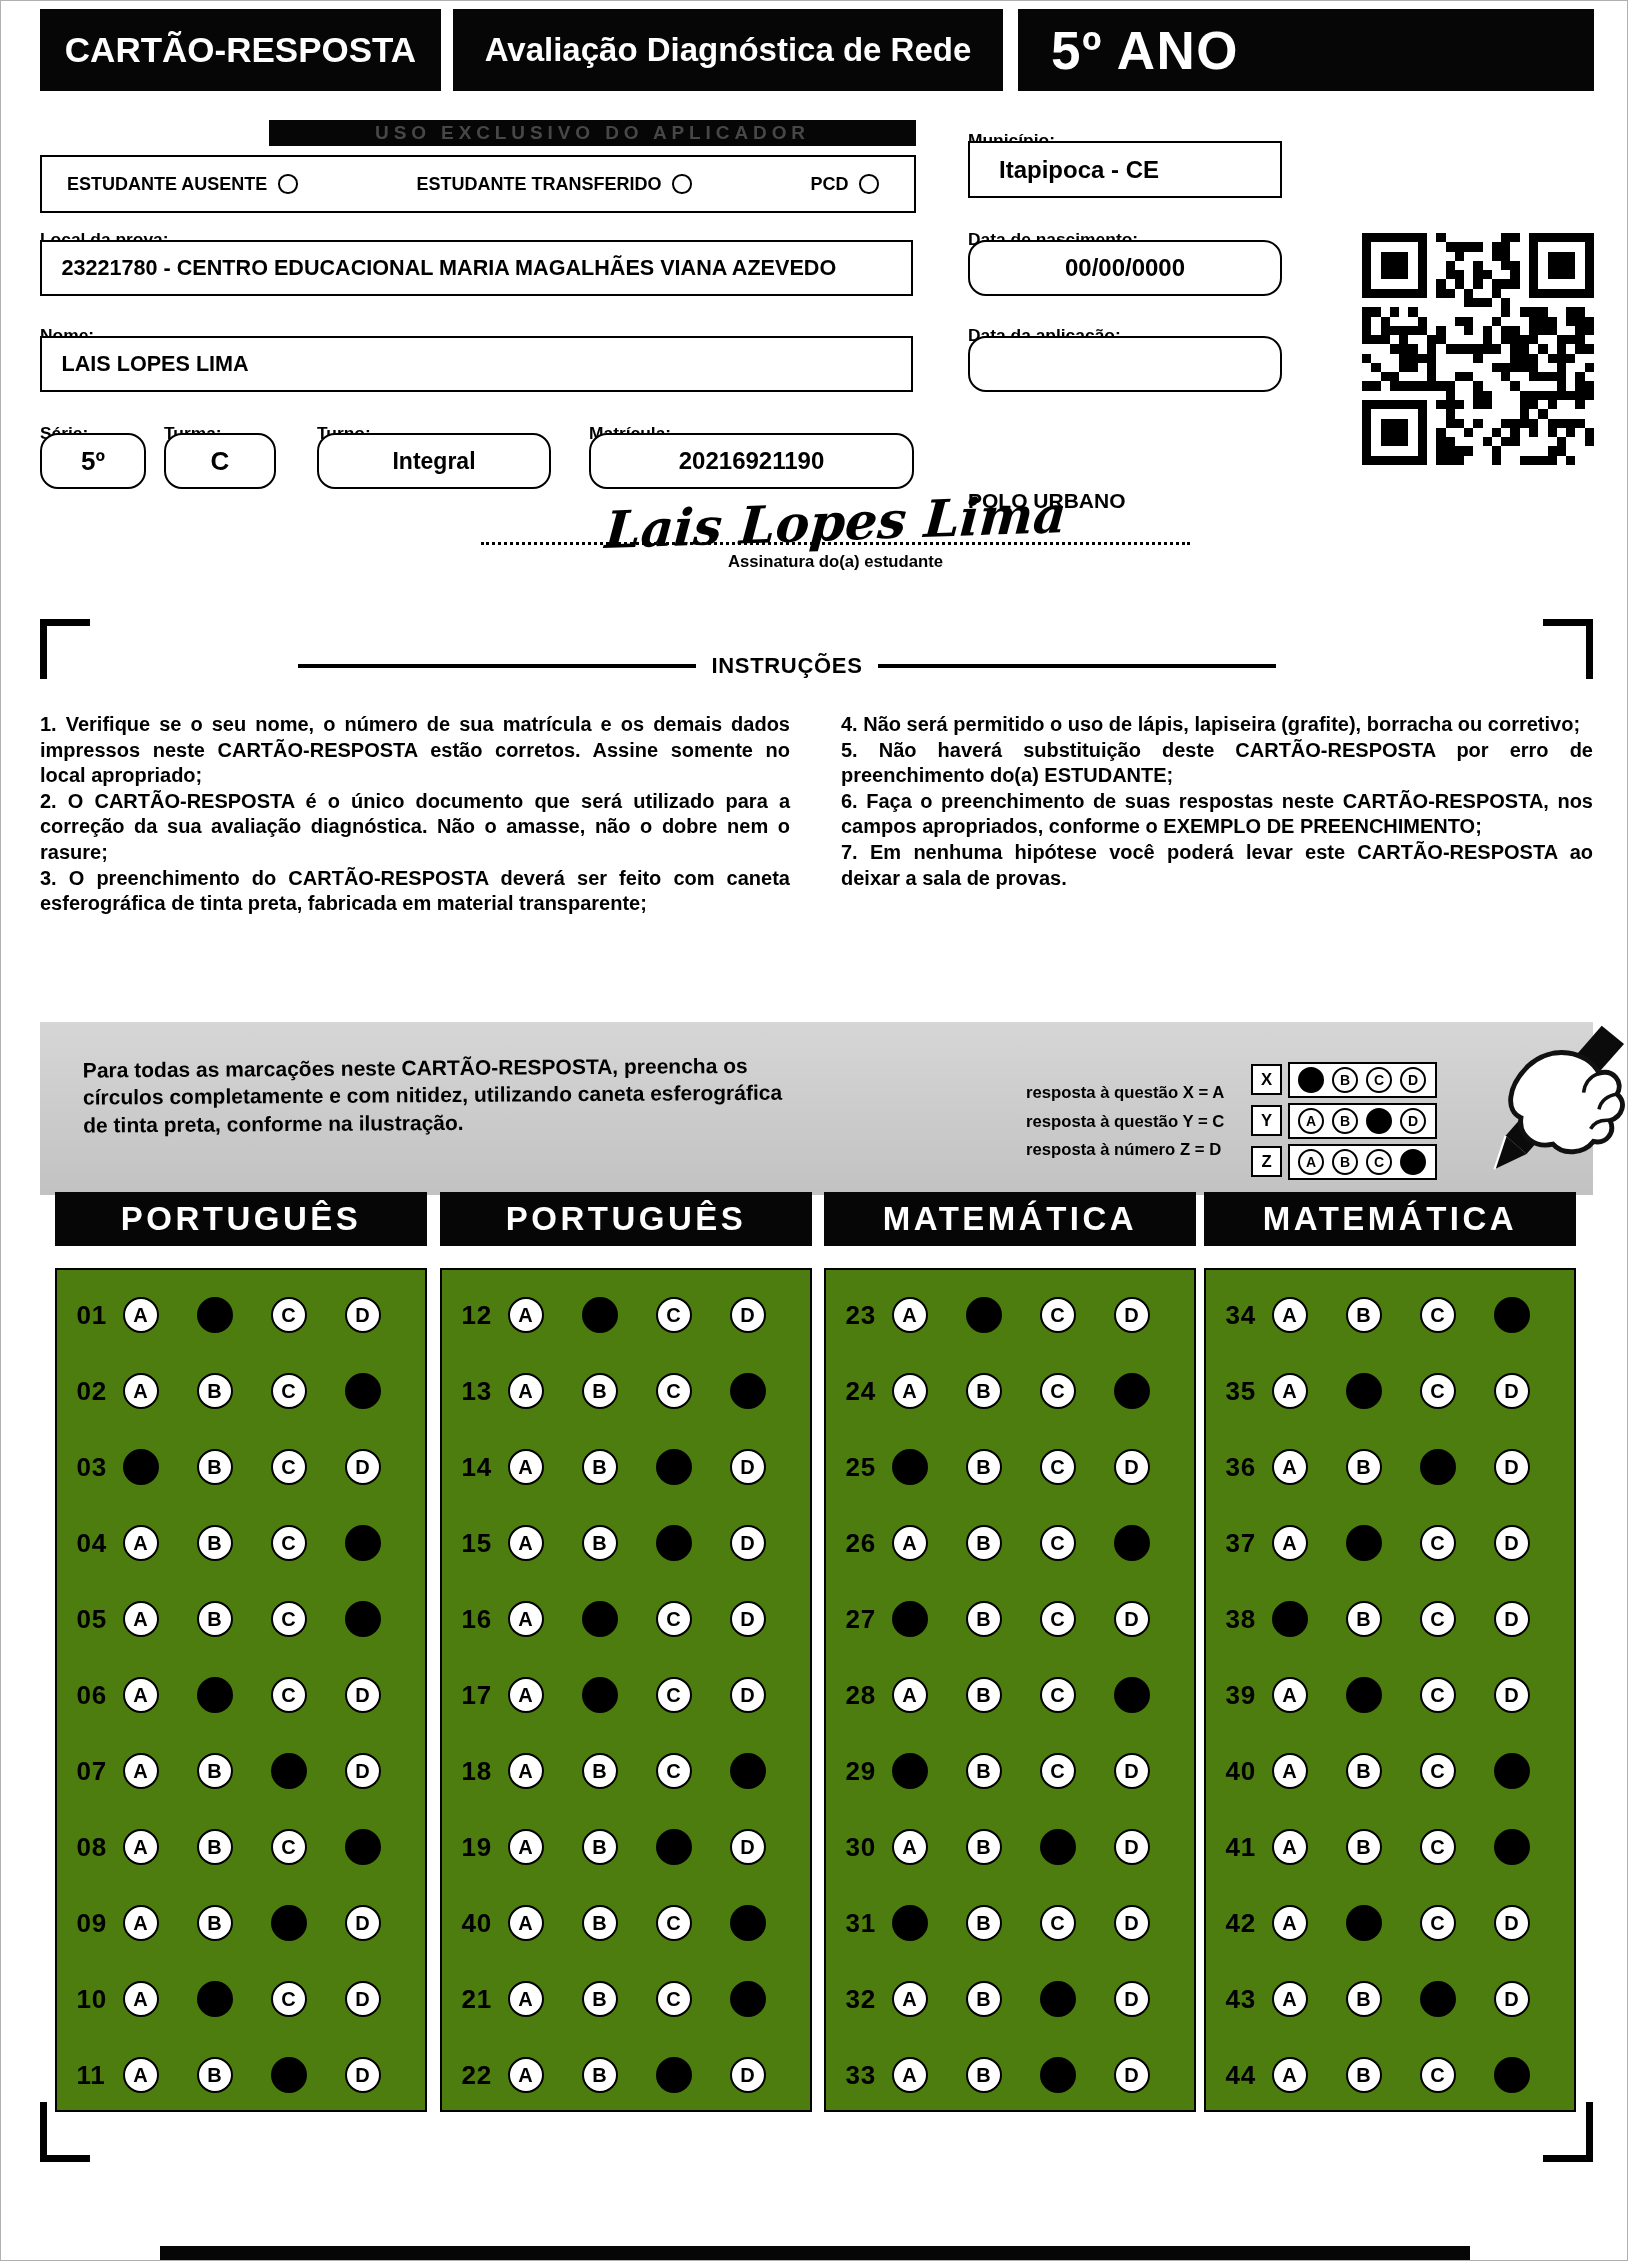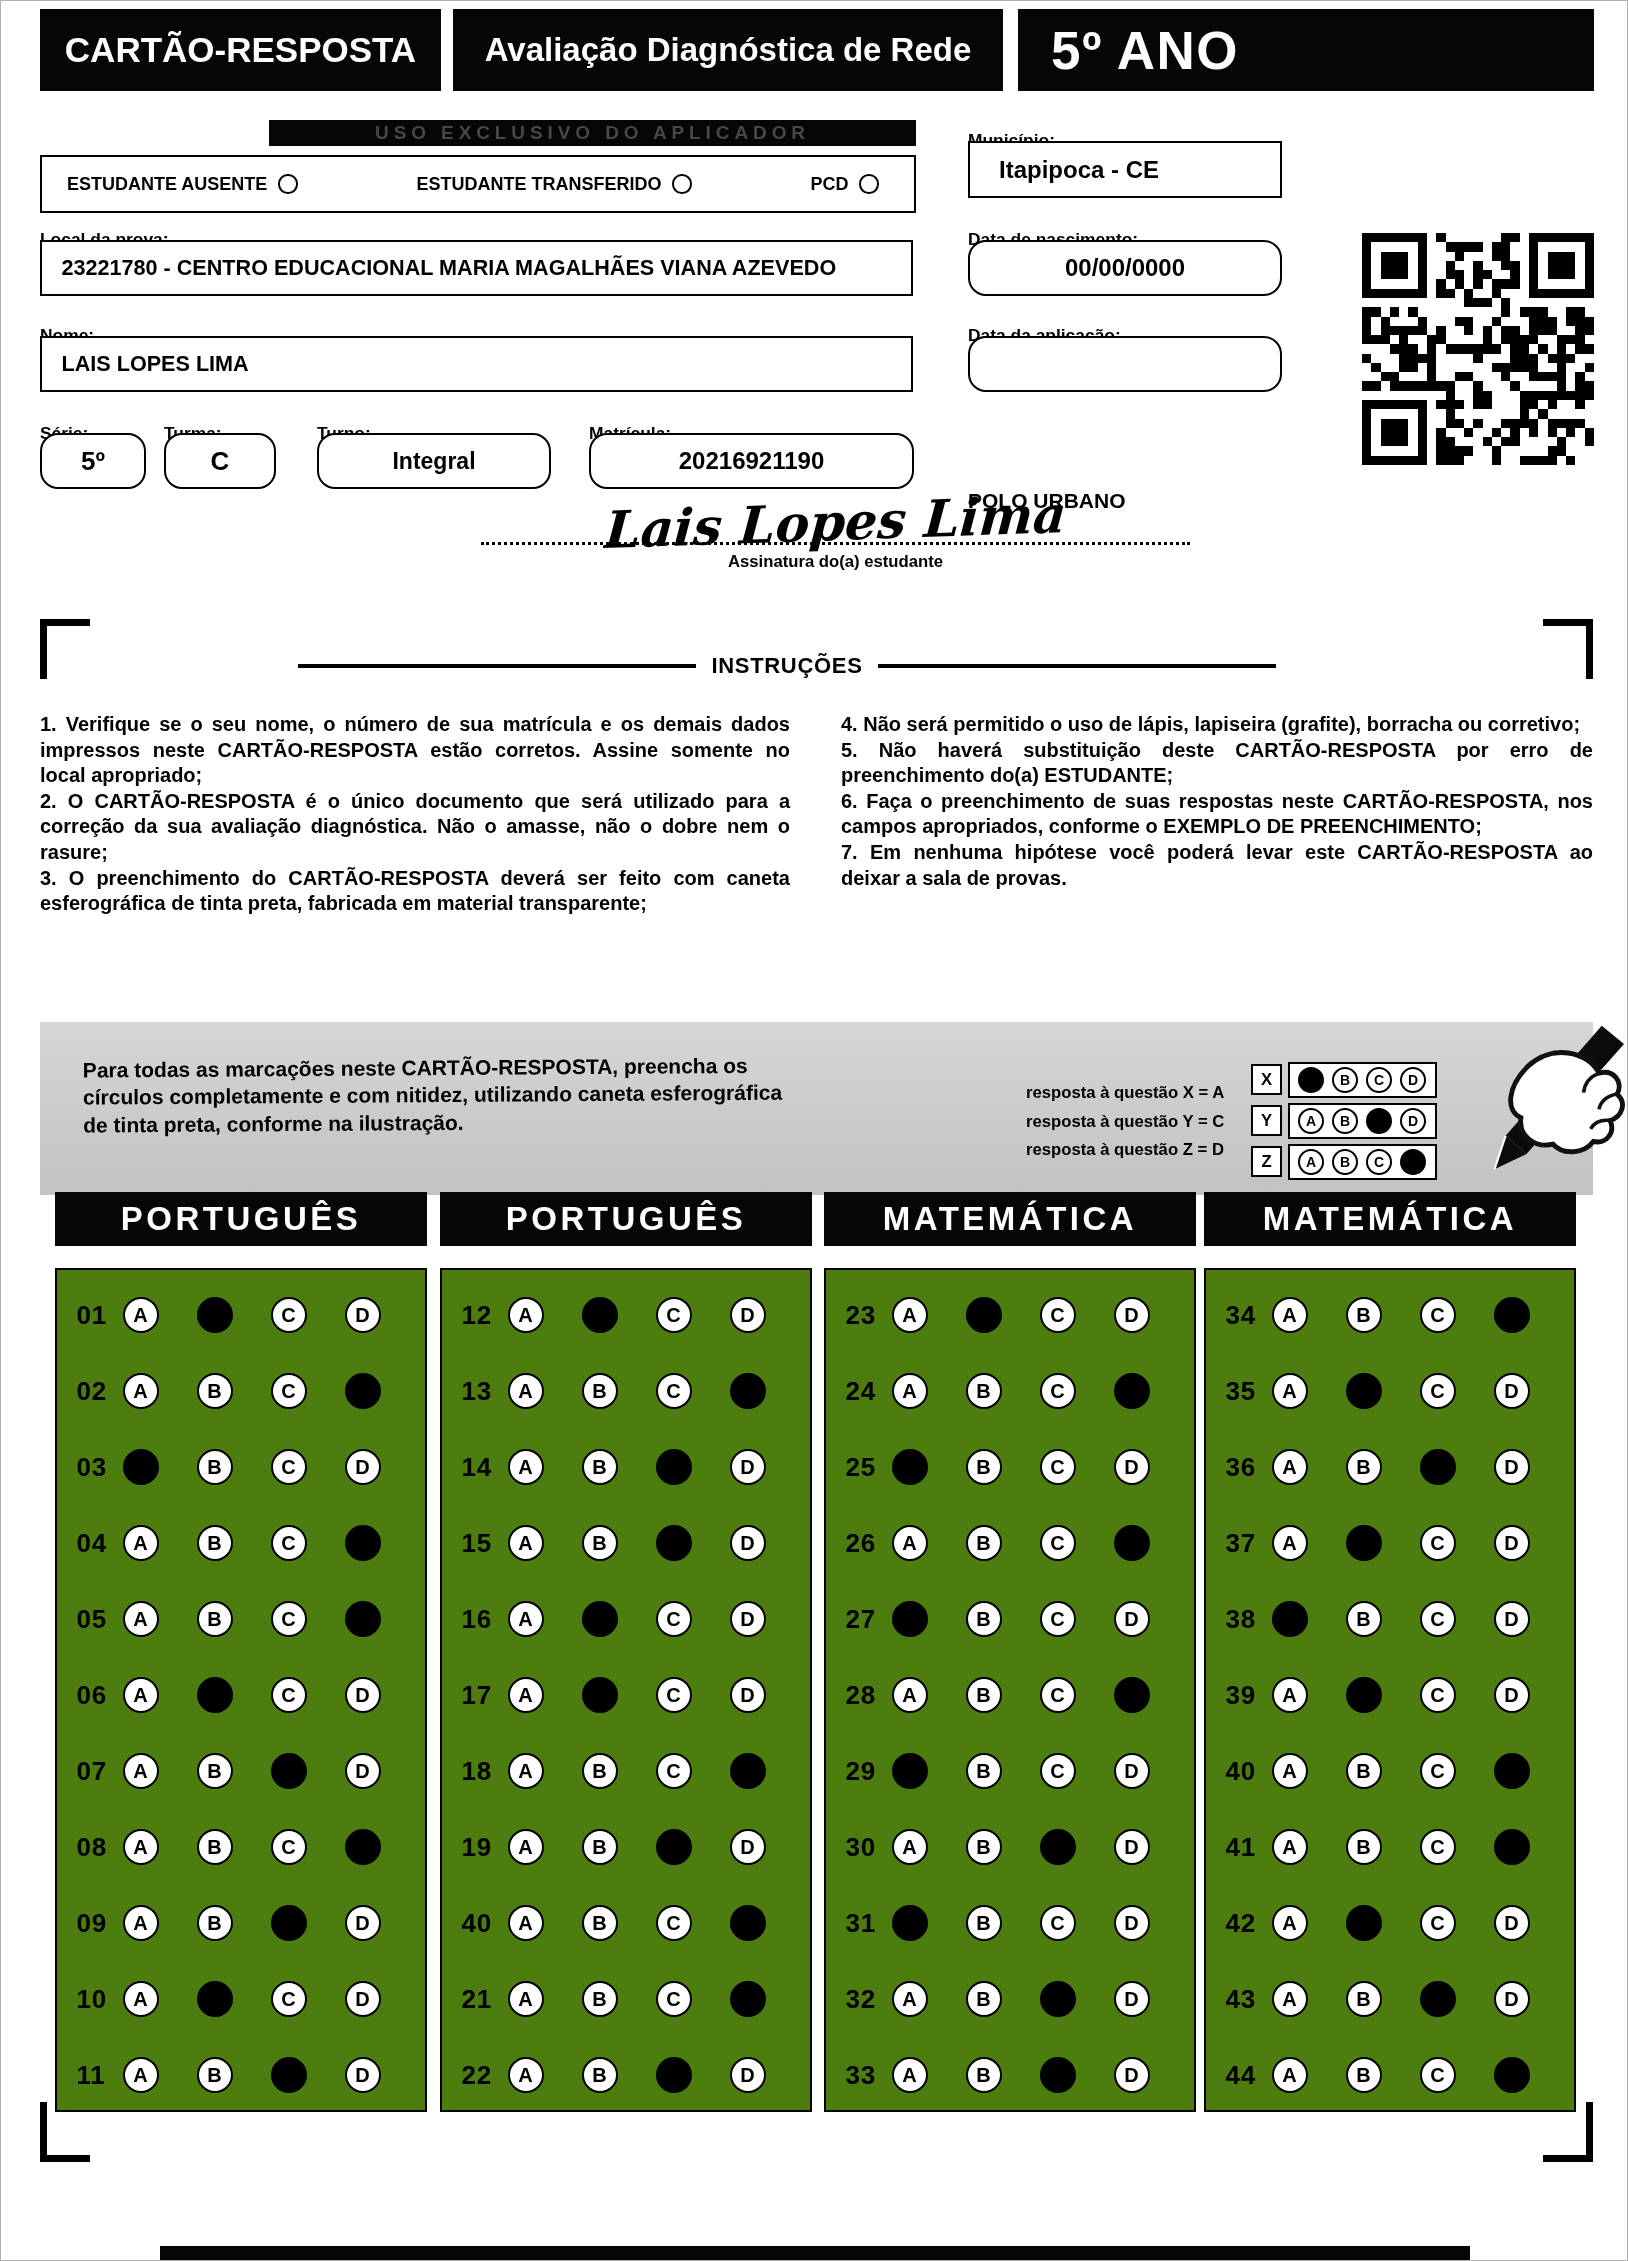--- a/index.html
+++ b/index.html
@@ -779,21 +779,21 @@
       <p>5. Não haverá substituição deste CARTÃO-RESPOSTA por erro de preenchimento do(a) ESTUDANTE;</p>
       <p>6. Faça o preenchimento de suas respostas neste CARTÃO-RESPOSTA, nos campos apropriados, conforme o EXEMPLO DE PREENCHIMENTO;</p>
       <p>7. Em nenhuma hipótese você poderá levar este CARTÃO-RESPOSTA ao deixar a sala de provas.</p>
     </div>
 
   <div class="gray-band">
     <div class="band-text">Para todas as marcações neste CARTÃO-RESPOSTA, preencha os círculos completamente e com nitidez, utilizando caneta esferográfica de tinta preta, conforme na ilustração.</div>
     <div class="legend">
         <p>resposta à questão X = A</p>
         <p>resposta à questão Y = C</p>
-        <p>resposta à questão Z = D</p>
+        <p>resposta à número Z = D</p>
       </div>
     <div class="ex-grid">
         <div class="ex-row">
           <span class="ex-label">X</span>
           <span class="ex-strip">
             <span class="ex-bubble filled"></span>
             <span class="ex-bubble">B</span>
             <span class="ex-bubble">C</span>
             <span class="ex-bubble">D</span>
           </span>

